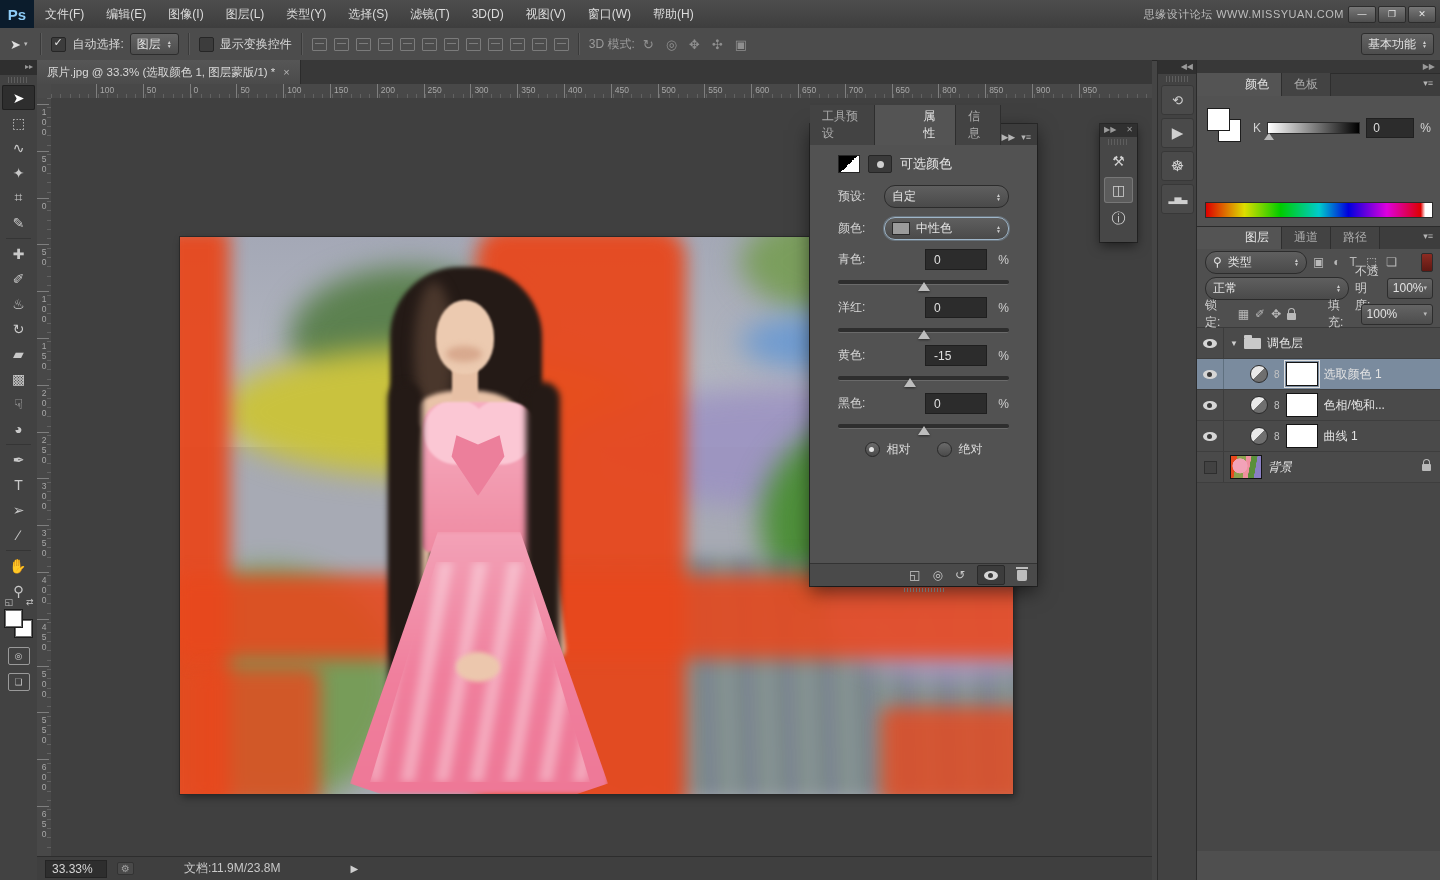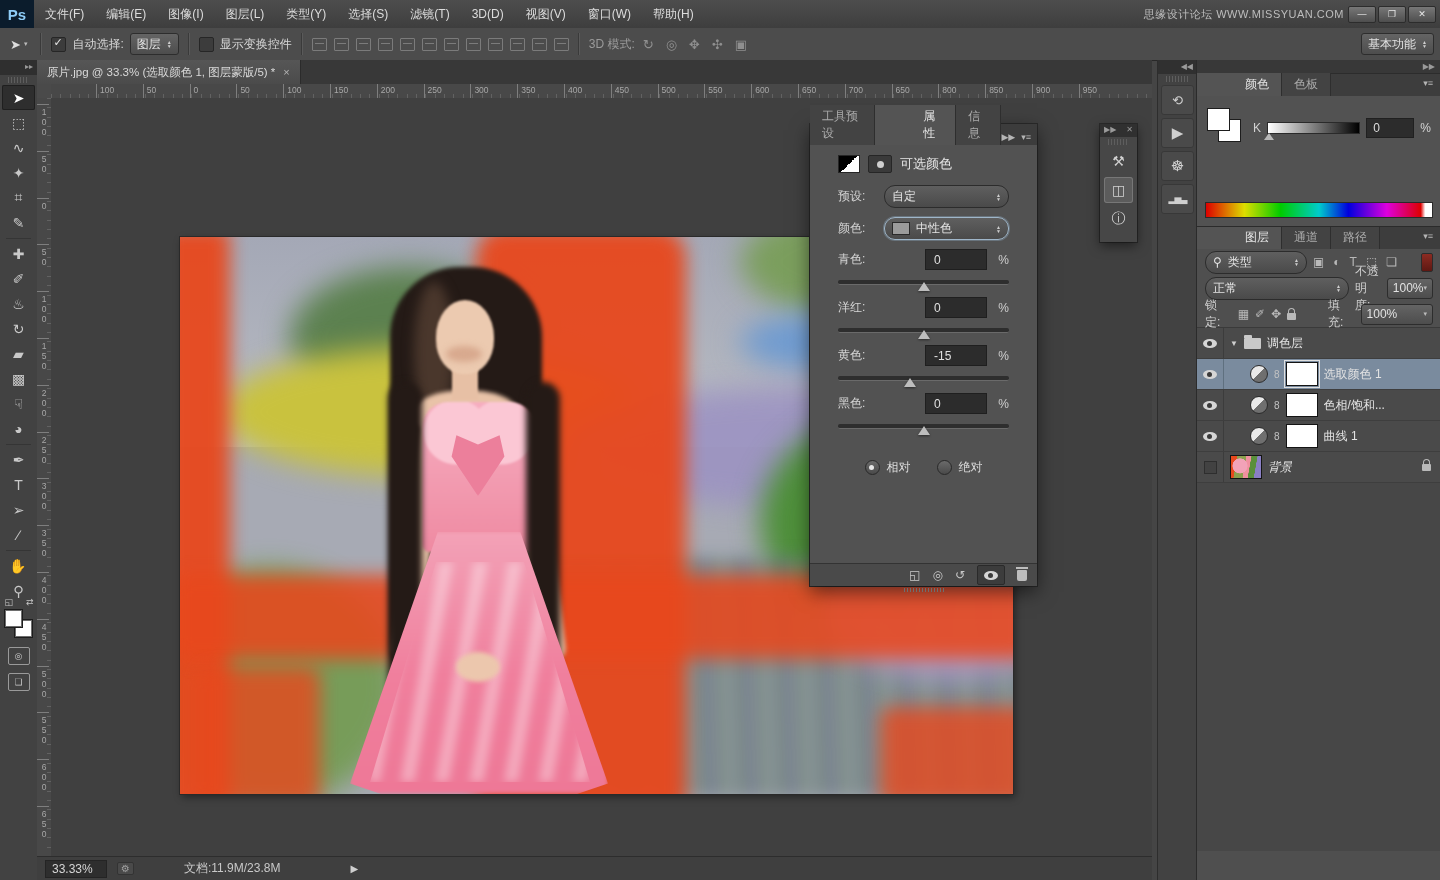--- a/index.html
+++ b/index.html
@@ -252,21 +252,21 @@
   .sl-label{color:#d6d6d6;}
   .sl-val{margin-left:auto;width:52px;height:19px;background:#2c2c2c;border:1px solid #1f1f1f;
           color:#e0e0e0;display:flex;align-items:center;padding-left:8px;}
   .sl-unit{width:22px;text-align:right;color:#cfcfcf;}
   .sl-track{position:relative;height:14px;margin-bottom:6px;}
   .sl-track::before{content:"";position:absolute;left:0;right:0;top:3px;height:4px;background:#2e2e2e;
                     border-bottom:1px solid #6a6a6a;border-radius:2px;}
   .sl-thumb{position:absolute;top:5px;left:var(--pos,50%);margin-left:-6px;width:0;height:0;
             border-left:6px solid transparent;border-right:6px solid transparent;border-bottom:9px solid #bdbdbd;
             filter:drop-shadow(0 1px 1px rgba(0,0,0,.5));}
-  .radios{display:flex;gap:26px;justify-content:center;margin-top:24px;color:#dedede;}
+  .radios{display:flex;gap:26px;justify-content:center;margin-top:6px;color:#dedede;}
   .radio{display:flex;align-items:center;gap:7px;}
   .rdot{width:13px;height:13px;border-radius:50%;background:linear-gradient(#6a6a6a,#4a4a4a);
         border:1px solid #292929;position:relative;}
   .radio.on .rdot::after{content:"";position:absolute;left:3.5px;top:3.5px;width:5px;height:5px;background:#e6e6e6;border-radius:50%;}
   .pp-bottombar{height:22px;background:#4a4a4a;border-top:1px solid #333;display:flex;align-items:center;
                 justify-content:flex-end;gap:12px;padding:0 10px;color:#c9c9c9;font-size:12px;}
   .pp-bb-eyebox{width:26px;height:18px;background:#3c3c3c;border:1px solid #2a2a2a;border-radius:2px;
                 display:flex;align-items:center;justify-content:center;}
   .pp-grip{position:absolute;left:50%;bottom:-6px;width:40px;height:4px;margin-left:-20px;
            background:repeating-linear-gradient(90deg,#6e6e6e 0 1px,transparent 1px 3px);}
@@ -443,21 +443,21 @@
       <div class="fg"></div>
       <div class="bg"></div>
     </div>
     <div class="tb-bottom-ic">◎</div>
     <div class="tb-bottom-ic">❏</div>
   </div>
 
   <div class="docwin">
     <div class="tabbar">
       <div class="doctab">
-        <span>原片.jpg @ 33.3% (选取颜色 1, 图层蒙版/5) *</span>
+        <span>原片.jpg @ 33.3% (选取颜色 1, 图层蒙版/1) *</span>
         <span class="close">×</span>
       </div>
     </div>
     <div class="ruler-corner"></div>
     <div class="ruler-top">
       <div class="pad"></div>
 
     <div class="htick">100</div>
         <div class="htick">50</div>
         <div class="htick">0</div>

